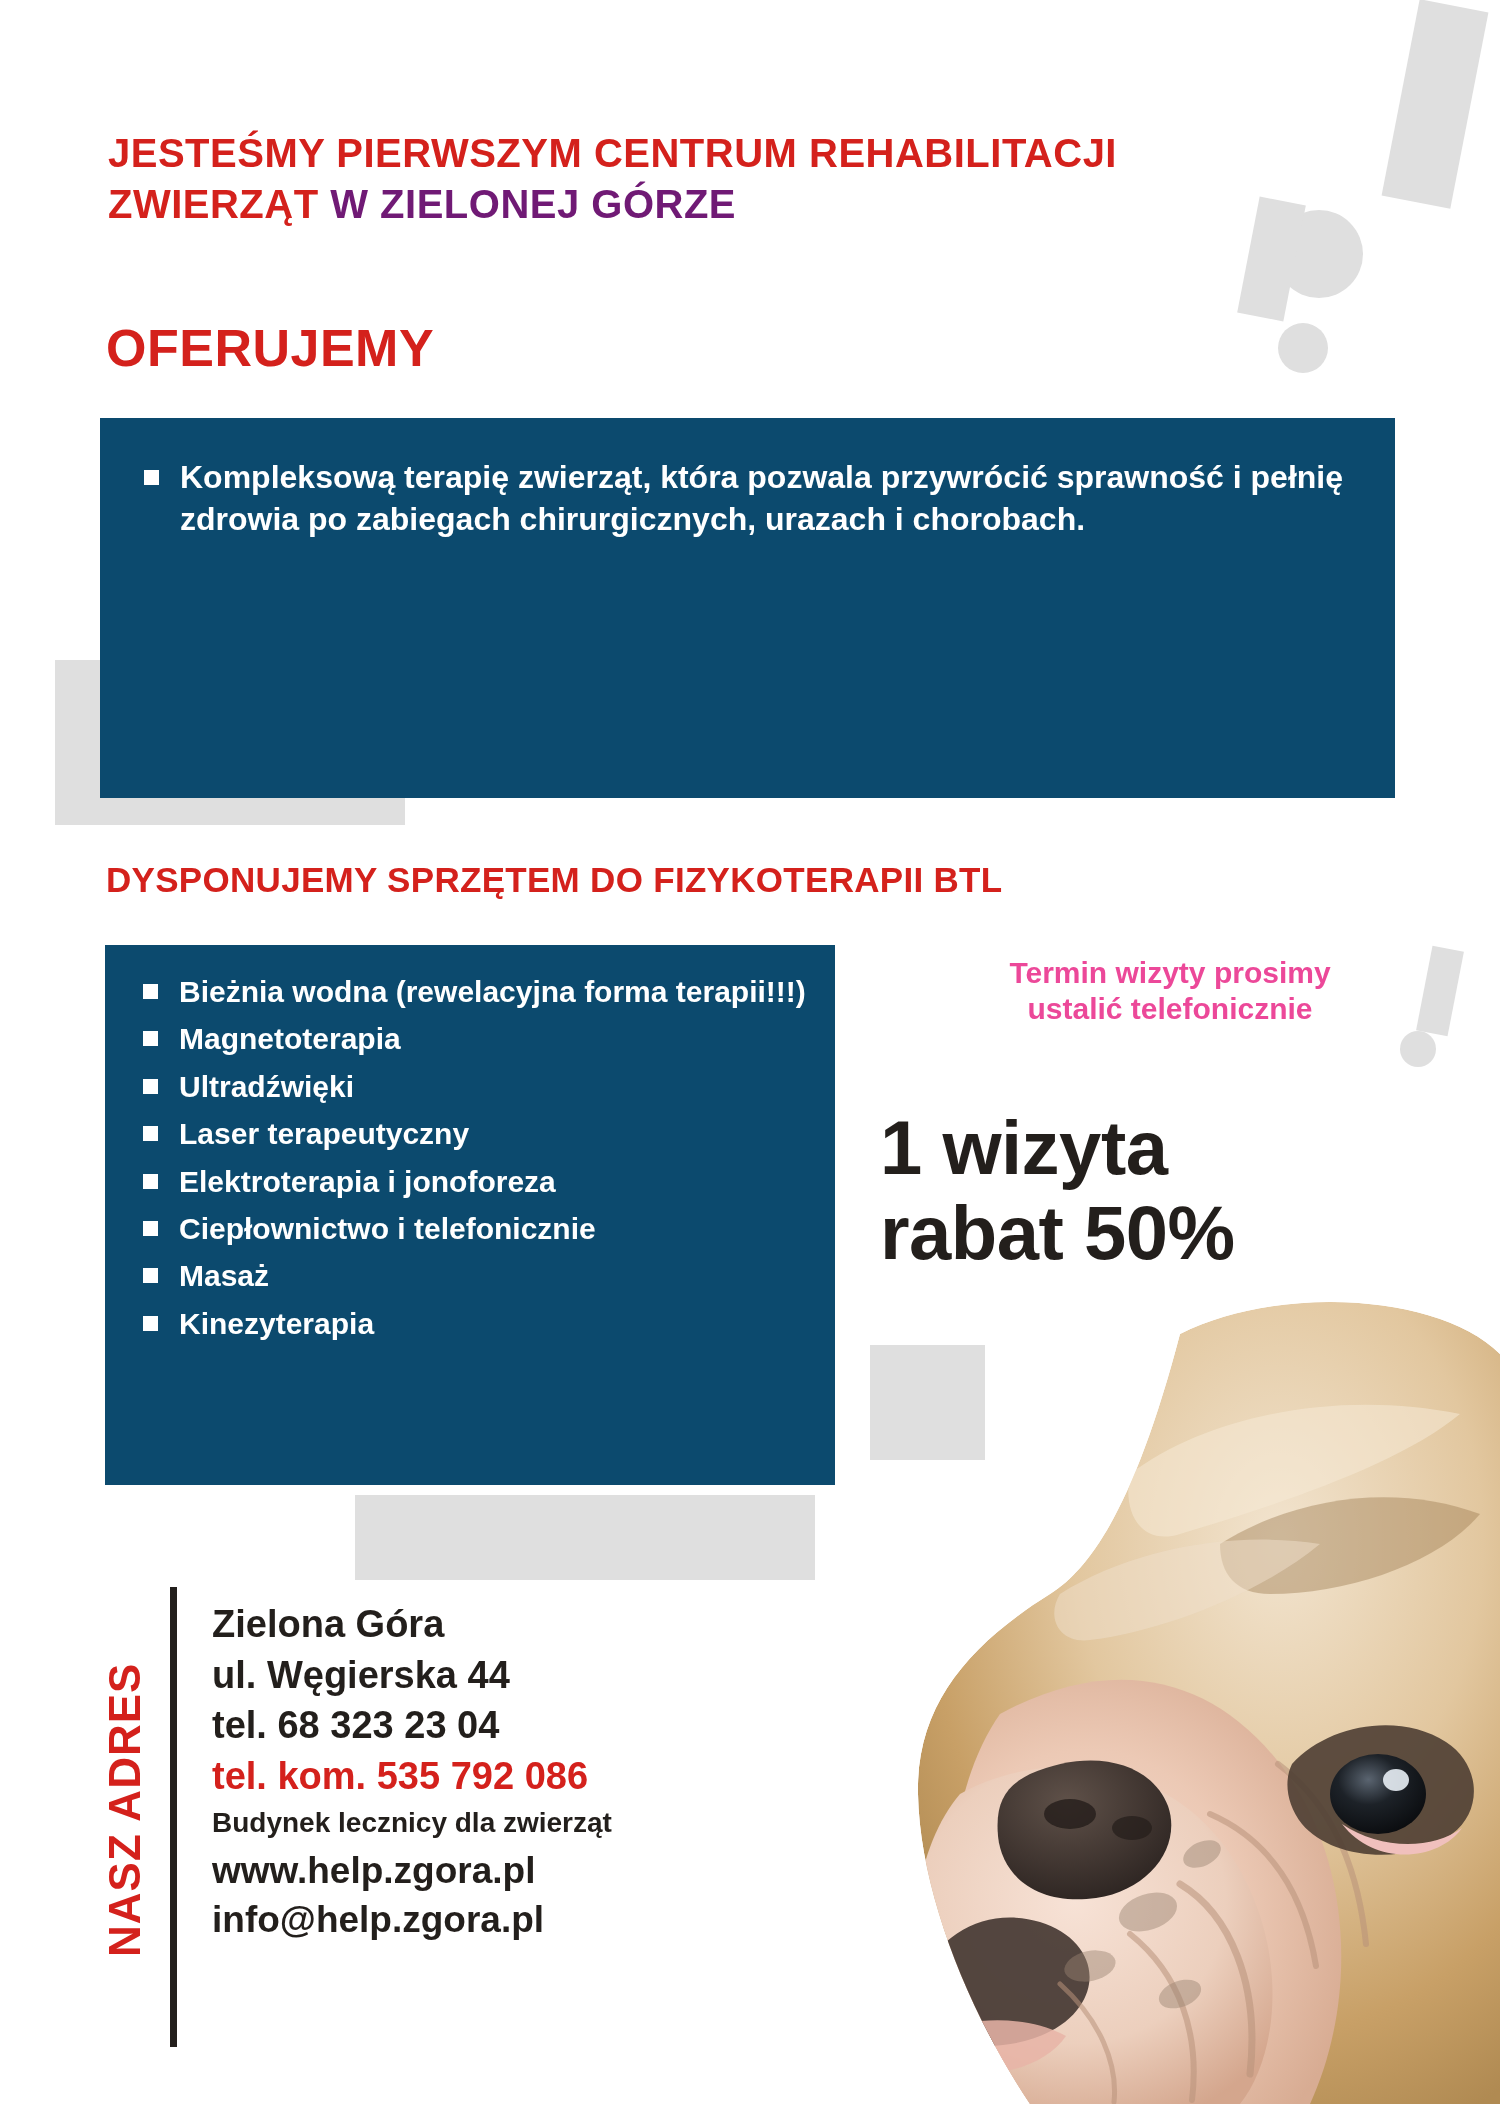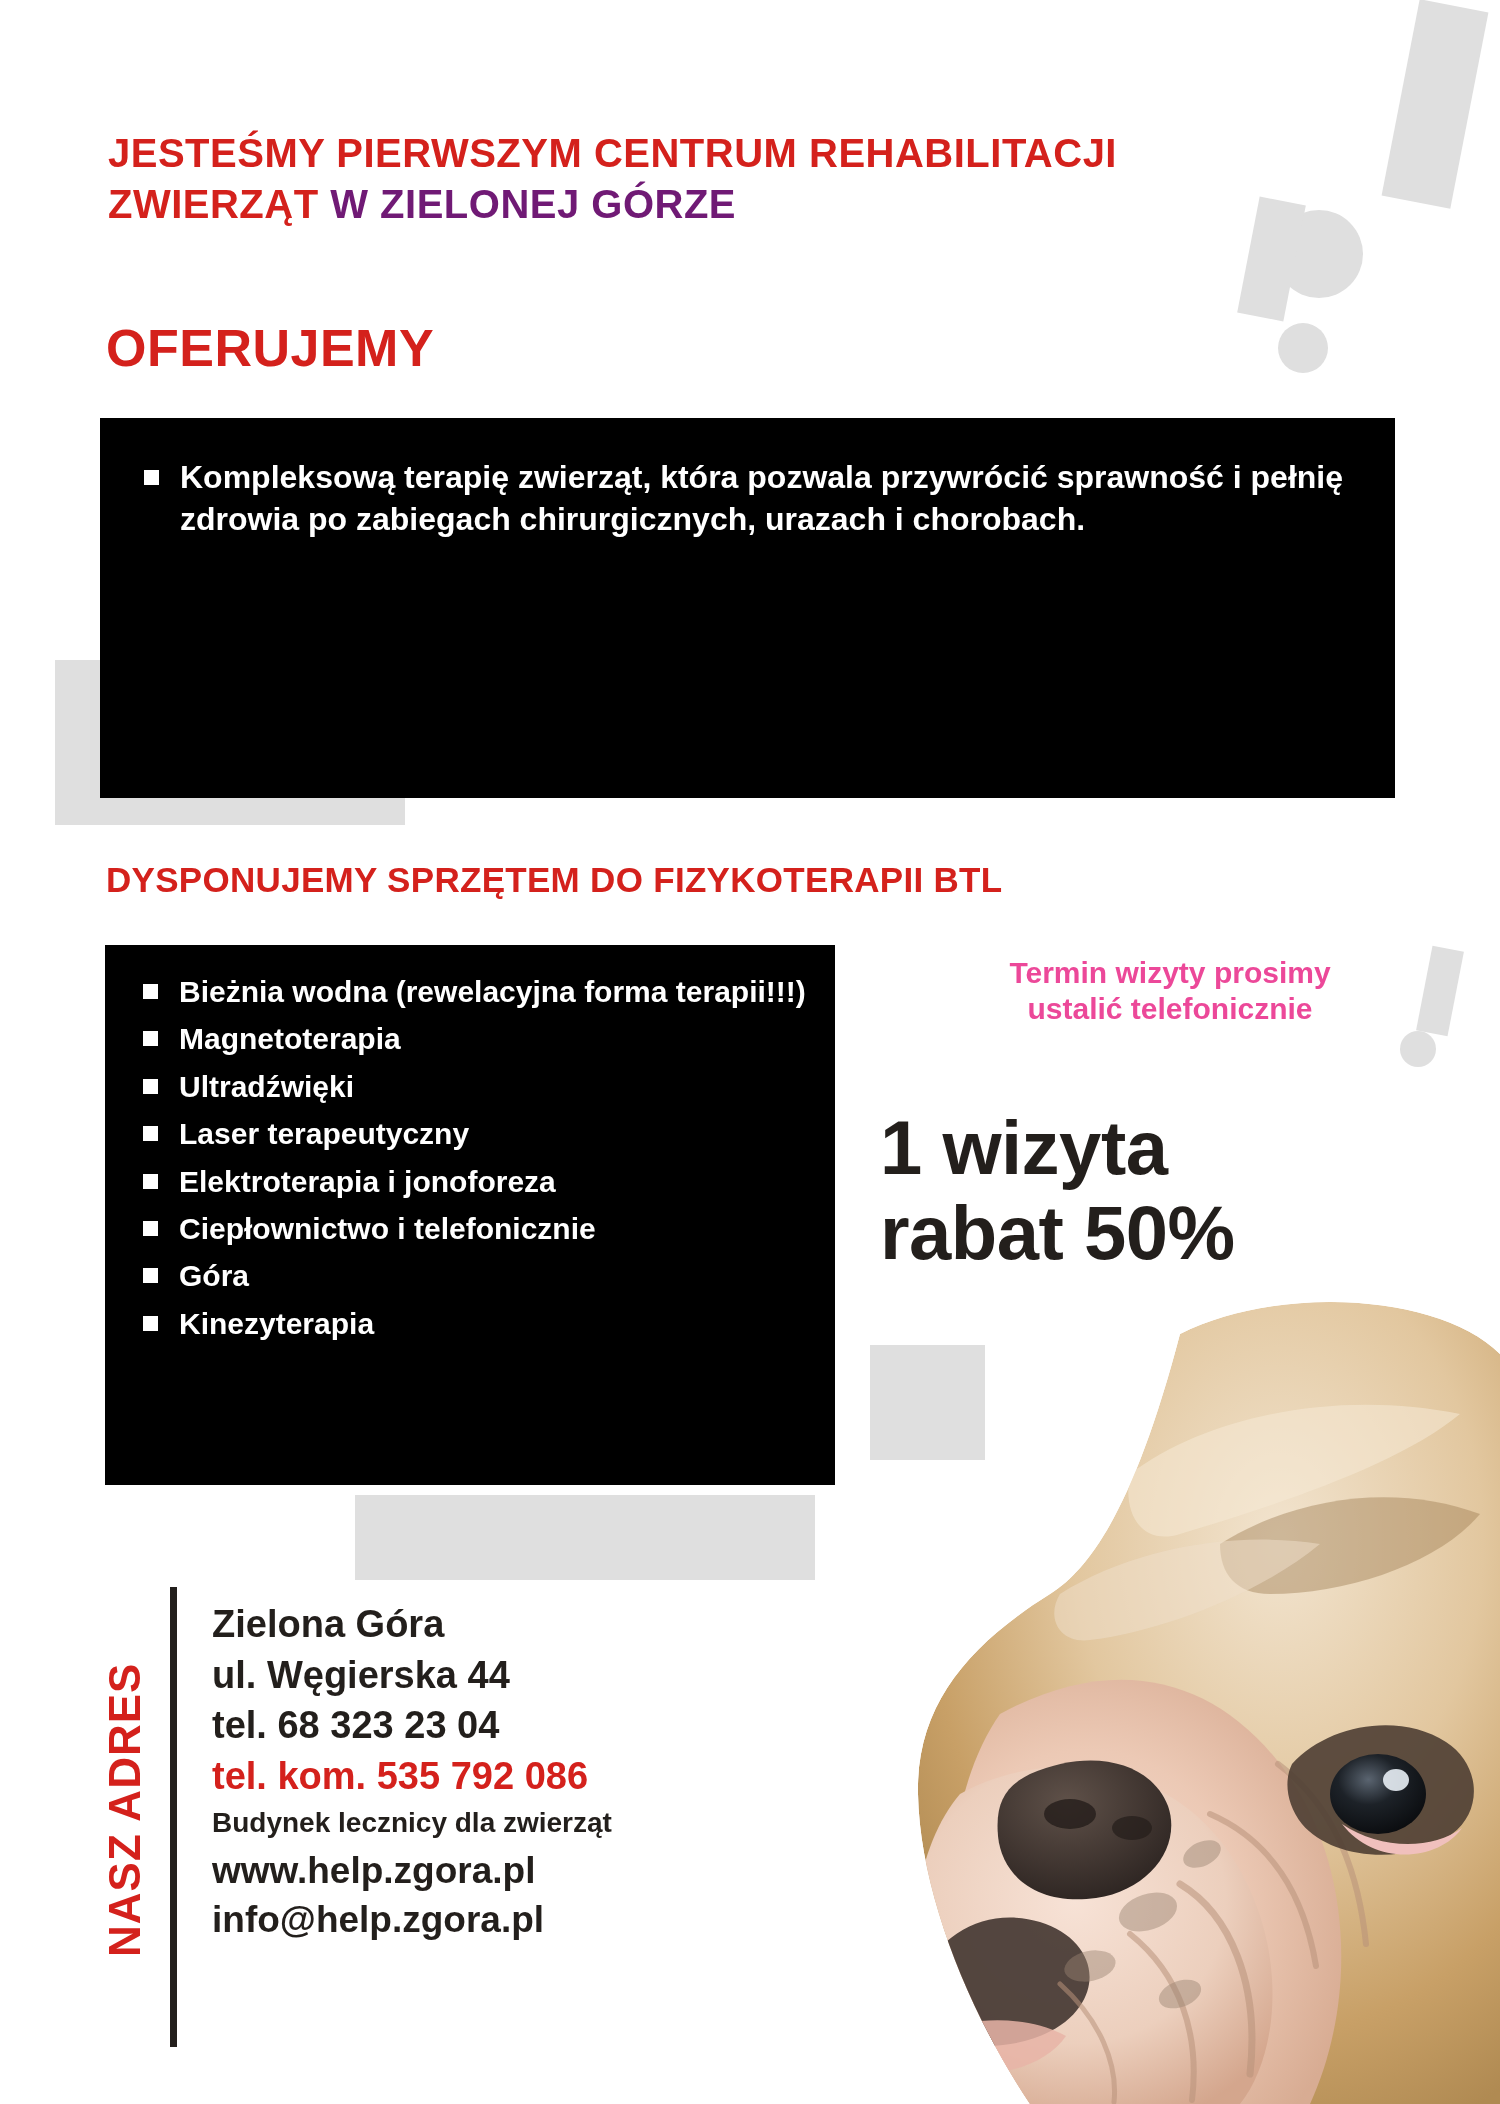--- a/index.html
+++ b/index.html
@@ -61,21 +61,21 @@
     position:absolute; z-index:3;
     color:#d4211c; font-weight:bold; text-transform:uppercase;
     font-family:"Liberation Sans", sans-serif;
     text-align:center;
   }
   #oferujemy-title { left:106px; top:318px; font-size:52px; letter-spacing:0.5px; }
   #dyspon-title    { left:106px; top:860px; font-size:35px; letter-spacing:0.3px; }
 
   
   .red-panel {
-    position:absolute; background:#000000; z-index:2;
+    position:absolute; background:#0c4a6e; z-index:2;
   }
   #offer-panel { left:100px; top:418px; width:1295px; height:380px; }
   #equip-panel { left:105px; top:945px; width:730px; height:540px; }
 
   .red-list { list-style:none; color:#ffffff; }
   .red-list li {
     position:relative; padding-left:46px;
     font-weight:bold;
     font-family:"Liberation Sans", sans-serif;
   }
@@ -175,21 +175,21 @@
 <div class="sec-title" id="dyspon-title">DYSPONUJEMY SPRZĘTEM DO FIZYKOTERAPII BTL</div>
 
 <div class="red-panel" id="equip-panel">
   <ul class="red-list" id="equip-list">
     <li><span class="bullet"></span><span>Bieżnia wodna (rewelacyjna forma terapii!!!)</span></li>
     <li><span class="bullet"></span><span>Magnetoterapia</span></li>
     <li><span class="bullet"></span><span>Ultradźwięki</span></li>
     <li><span class="bullet"></span><span>Laser terapeutyczny</span></li>
     <li><span class="bullet"></span><span>Elektroterapia i jonoforeza</span></li>
     <li><span class="bullet"></span><span>Ciepłownictwo i telefonicznie</span></li>
-    <li><span class="bullet"></span><span>Góra</span></li>
+    <li><span class="bullet"></span><span>Masaż</span></li>
     <li><span class="bullet"></span><span>Kinezyterapia</span></li>
   </ul>
 </div>
 
 <div class="deco excl-mid-bar"></div>
 <div class="deco excl-mid-dot"></div>
 
 <div id="termin">
   <span>Termin wizyty prosimy</span>
   <span class="l2">ustalić telefonicznie</span>

